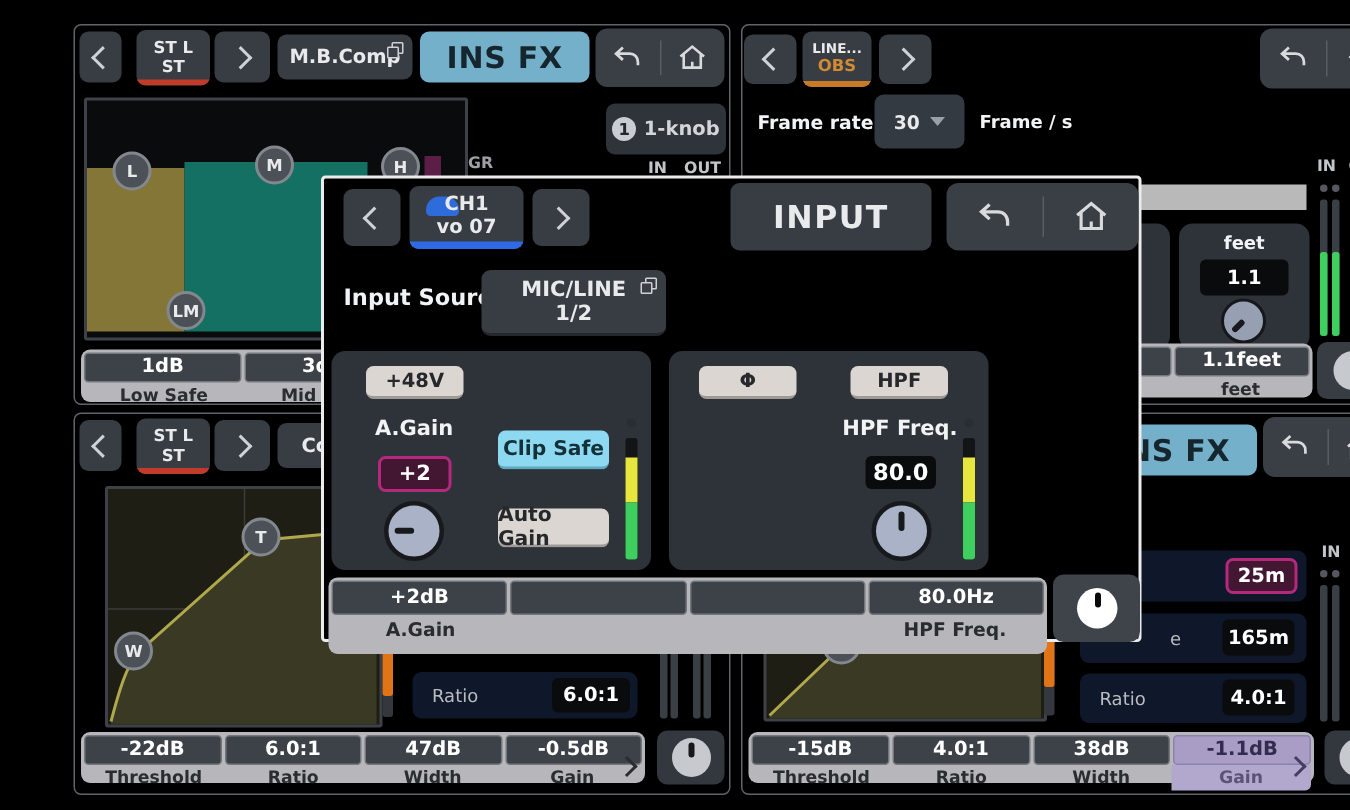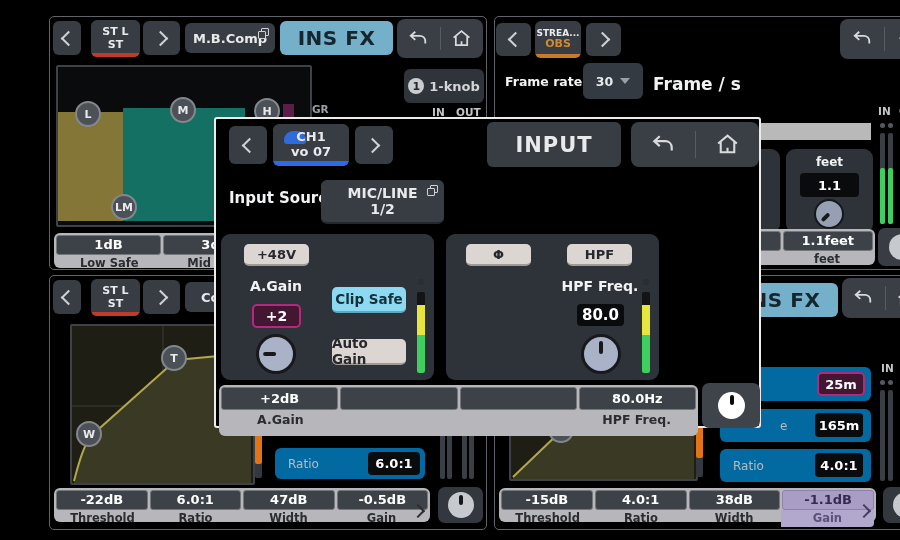--- a/index.html
+++ b/index.html
@@ -39,21 +39,21 @@
   .stripknob{position:absolute;background:#33383e;border-radius:7px;}
   .knob{position:absolute;border-radius:50%;box-sizing:border-box;}
   .knob .ind{position:absolute;left:50%;top:12%;width:4px;height:38%;margin-left:-2px;
        background:#17191c;border-radius:2px;transform-origin:50% 100%;}
   .circlelbl{position:absolute;width:26px;height:26px;border-radius:50%;background:#4c5157;
        border:2px solid #83888e;color:#e8eaec;font-size:11px;font-weight:bold;display:flex;
        align-items:center;justify-content:center;box-sizing:border-box;z-index:3;}
   .grlab{position:absolute;color:#9da0a4;font-size:10.5px;font-weight:bold;}
   .metbar{position:absolute;background:#3a3e45;border-radius:2px;}
   .metdot{position:absolute;width:5px;height:5px;border-radius:50%;background:#55595f;}
-  .pbox{position:absolute;background:#0369a1;border-radius:6px;text-decoration:underline;}
+  .pbox{position:absolute;background:#0f172a;border-radius:6px;text-decoration:underline;}
   .pbox .plab{position:absolute;left:13px;top:50%;transform:translateY(-50%);color:#b9bcbf;font-size:12px;}
   .blkval{position:absolute;background:#0a0b0c;border-radius:4px;color:#fff;font-weight:bold;
        font-size:13px;display:flex;align-items:center;justify-content:center;}
   .magval{position:absolute;background:#431732;border:2px solid #b3297d;border-radius:5px;color:#fff;
        font-weight:bold;font-size:14px;display:flex;align-items:center;justify-content:center;box-sizing:border-box;}
   .secbox{position:absolute;background:#2e333a;border-radius:9px;}
   .wlabel{color:#f2f3f4;font-weight:bold;}
   .tri{width:0;height:0;border-left:5px solid transparent;border-right:5px solid transparent;
        border-top:6px solid #9aa0a6;}
   svg.icon{display:block;}
@@ -142,21 +142,21 @@
         <div class="lcell"></div>
       </div>
     </div>
   </div>
 
   <div class="panel" style="left:457px;top:16px;width:436px;height:252px;">
     <div class="btn" style="left:1px;top:6px;width:35px;height:33px;">
         <span class="chl"></span>
       </div>
     <div class="btn chanbtn" style="left:40px;top:4px;width:46px;height:37px;">
-      <span style="font-size:9px;">STREA...</span>
+      <span style="font-size:9px;">LINE...</span>
       <span style="color:#d08a33;">OBS</span>
       <span class="uline" style="background:#c87a28;"></span>
     </div>
     <div class="btn" style="left:91px;top:6px;width:35px;height:33px;">
         <span class="chr"></span>
       </div>
     <div class="navgrp" style="left:345px;top:2px;width:89px;height:40px;">
       <div class="cell">
         <svg class="icon" width="20" height="20" viewBox="0 0 22 22">
             <path d="M8 3 L3 7.5 L8 12 M3 7.5 H13 C16.5 7.5 19 10 19 13.5 V16" stroke="#d8dadc" stroke-width="2" fill="none"></path>
@@ -167,21 +167,21 @@
         <svg class="icon" width="21" height="21" viewBox="0 0 24 24">
             <path d="M3 11 L12 3.5 L21 11 M5.5 9.5 V19.5 H18.5 V9.5 M12 19.5 V15" stroke="#d8dadc" stroke-width="2" fill="none"></path>
           </svg>
       </div>
     </div>
     <div class="abs wlabel" style="left:10px;top:57px;font-size:12.5px;">Frame rate</div>
     <div class="btn" style="left:88px;top:46px;width:60px;height:36px;background:#343a41;gap:7px;">
       <span style="font-size:12.5px;font-weight:bold;">30</span>
       <span class="tri"></span>
     </div>
-    <div class="abs wlabel" style="left:158px;top:57px;font-size:17px;text-align:right;">Frame / s</div>
+    <div class="abs wlabel" style="left:158px;top:57px;font-size:12px;text-align:right;">Frame / s</div>
     <div class="abs" style="left:143px;top:106px;width:233px;height:17px;background:#b9b9b9;"></div>
     <div class="secbox" style="left:153px;top:132px;width:132px;height:84px;"></div>
     <div class="secbox" style="left:291px;top:132px;width:87px;height:84px;">
       <div class="abs wlabel" style="left:0;right:0;top:6px;text-align:center;font-size:12px;">feet</div>
       <div class="blkval" style="left:14px;top:24px;width:59px;height:24px;">1.1</div>
       <div class="knob" style="left:28px;top:50px;width:30px;height:30px;background:#97a0b2;border:2px solid #15171a;">
         <div class="ind" style="transform:rotate(-135deg);"></div>
       </div>
     </div>
     <div class="grlab" style="left:383px;top:88px;color:#c3c6c9;">IN</div>

